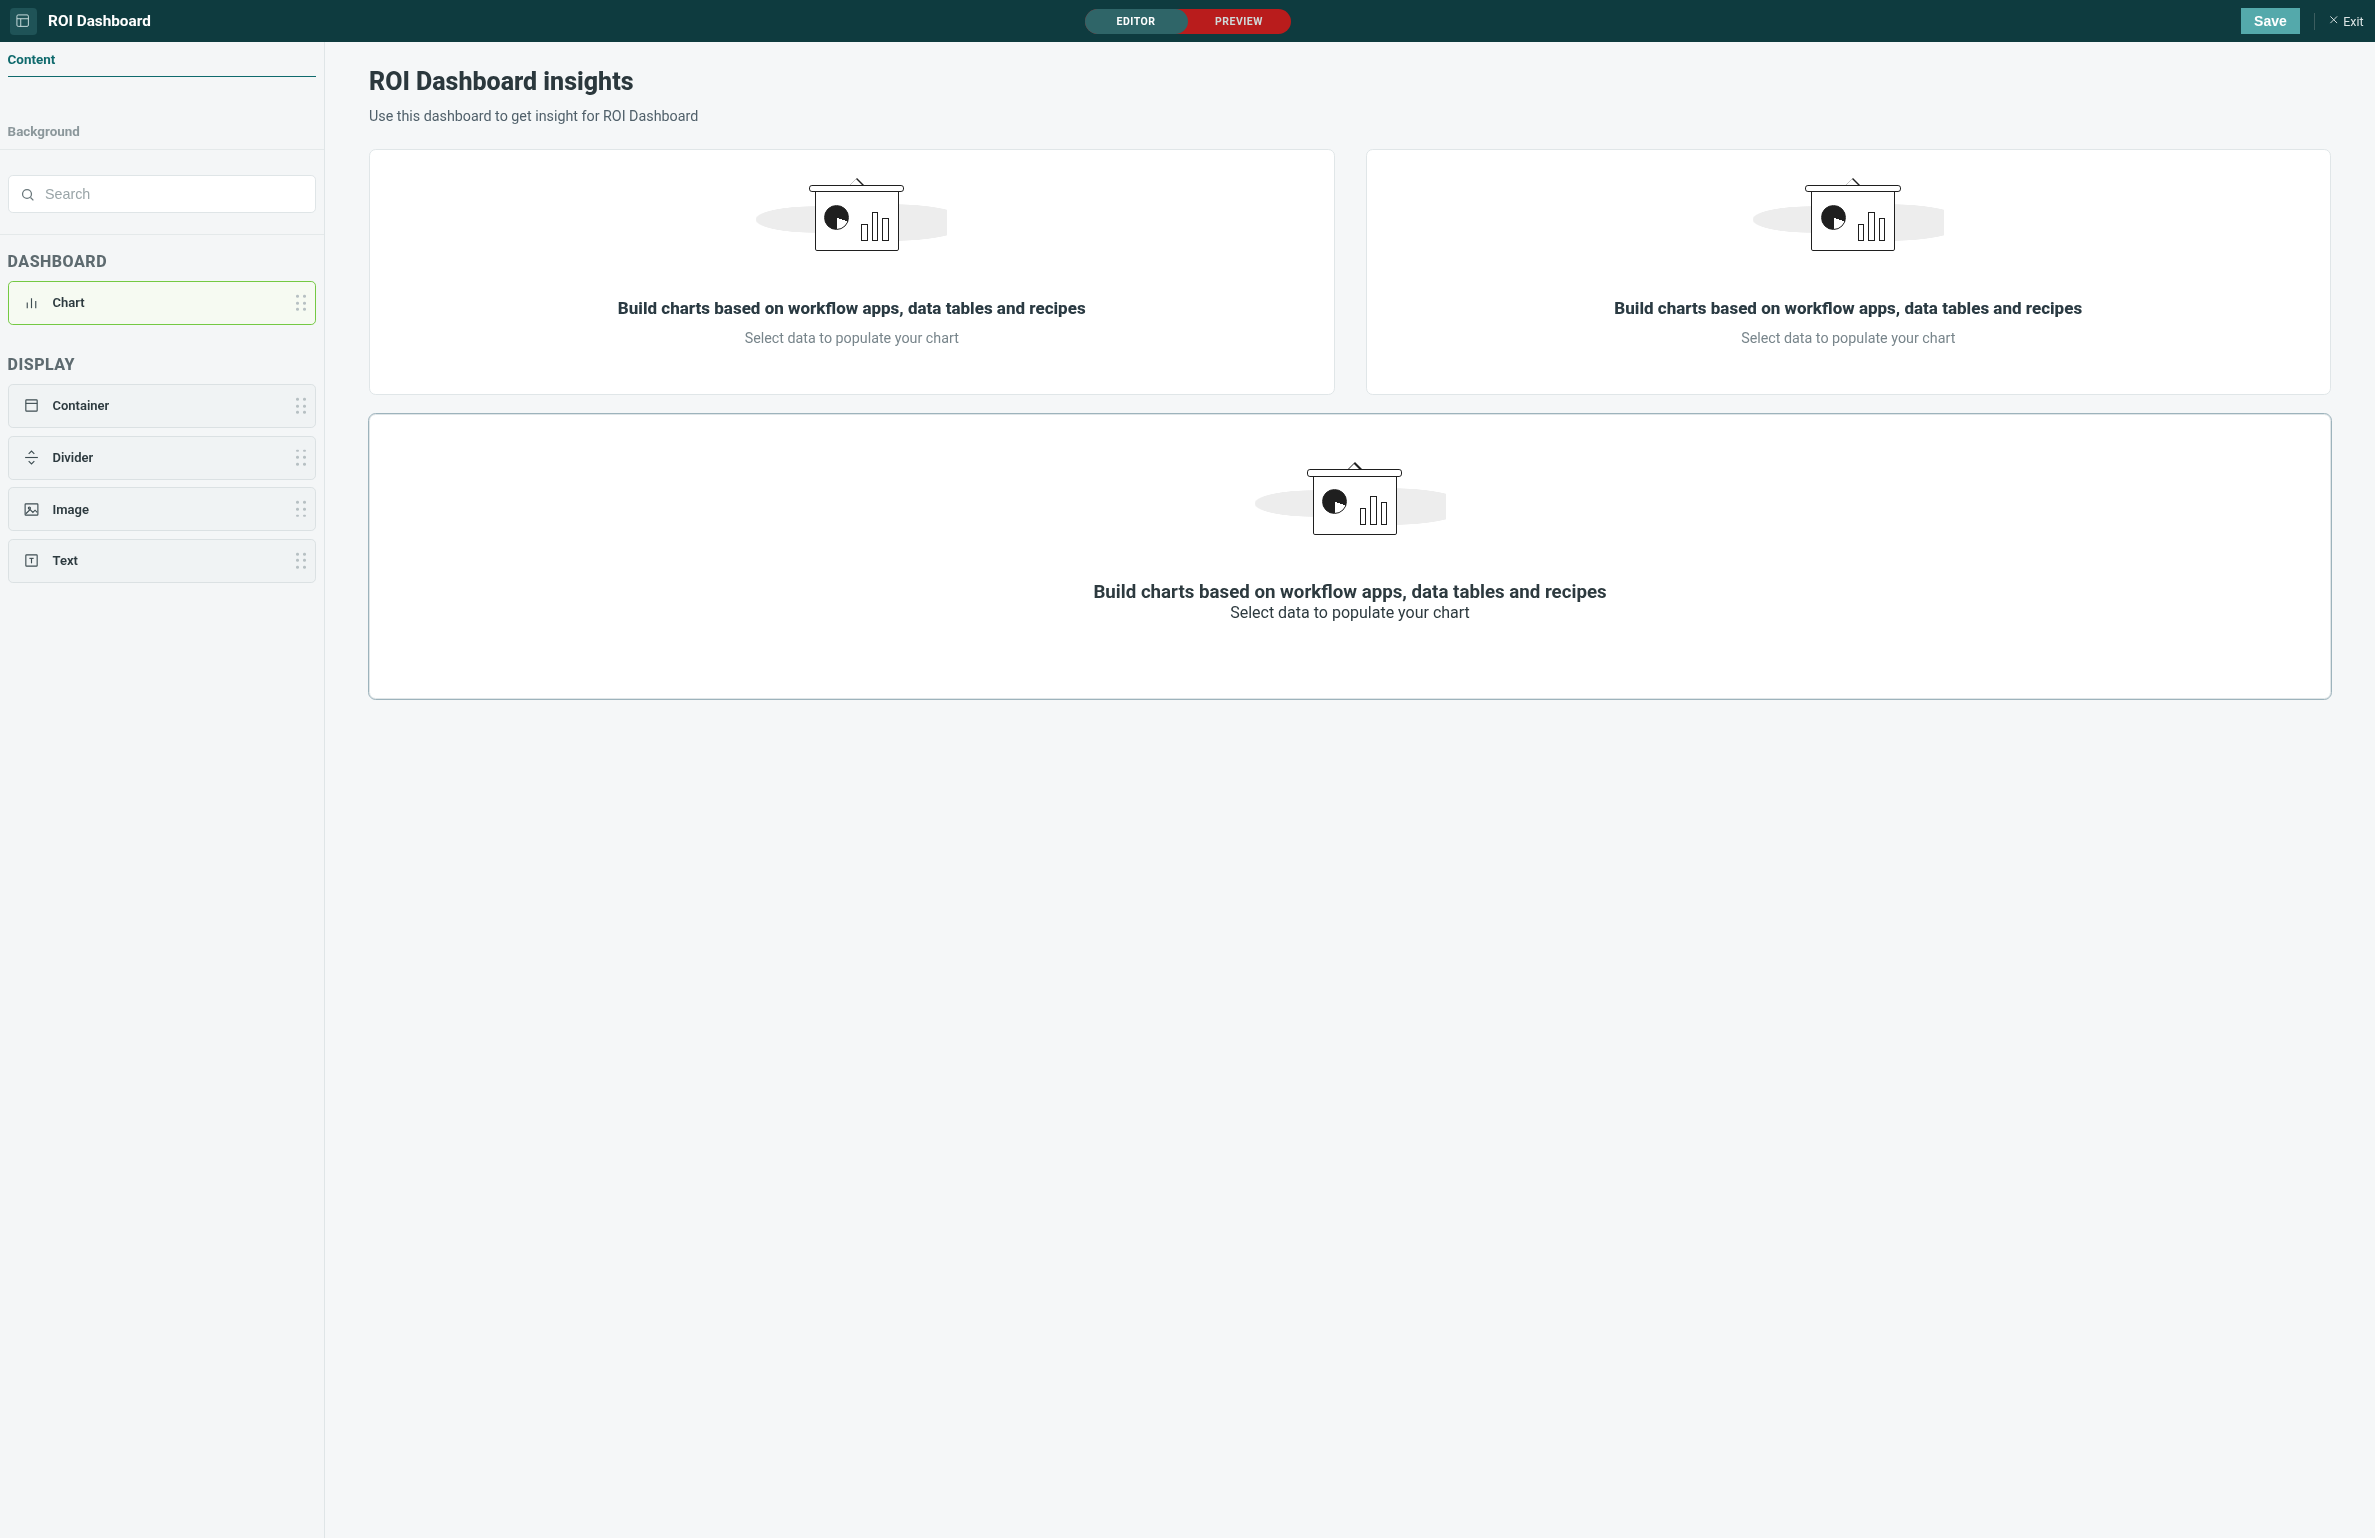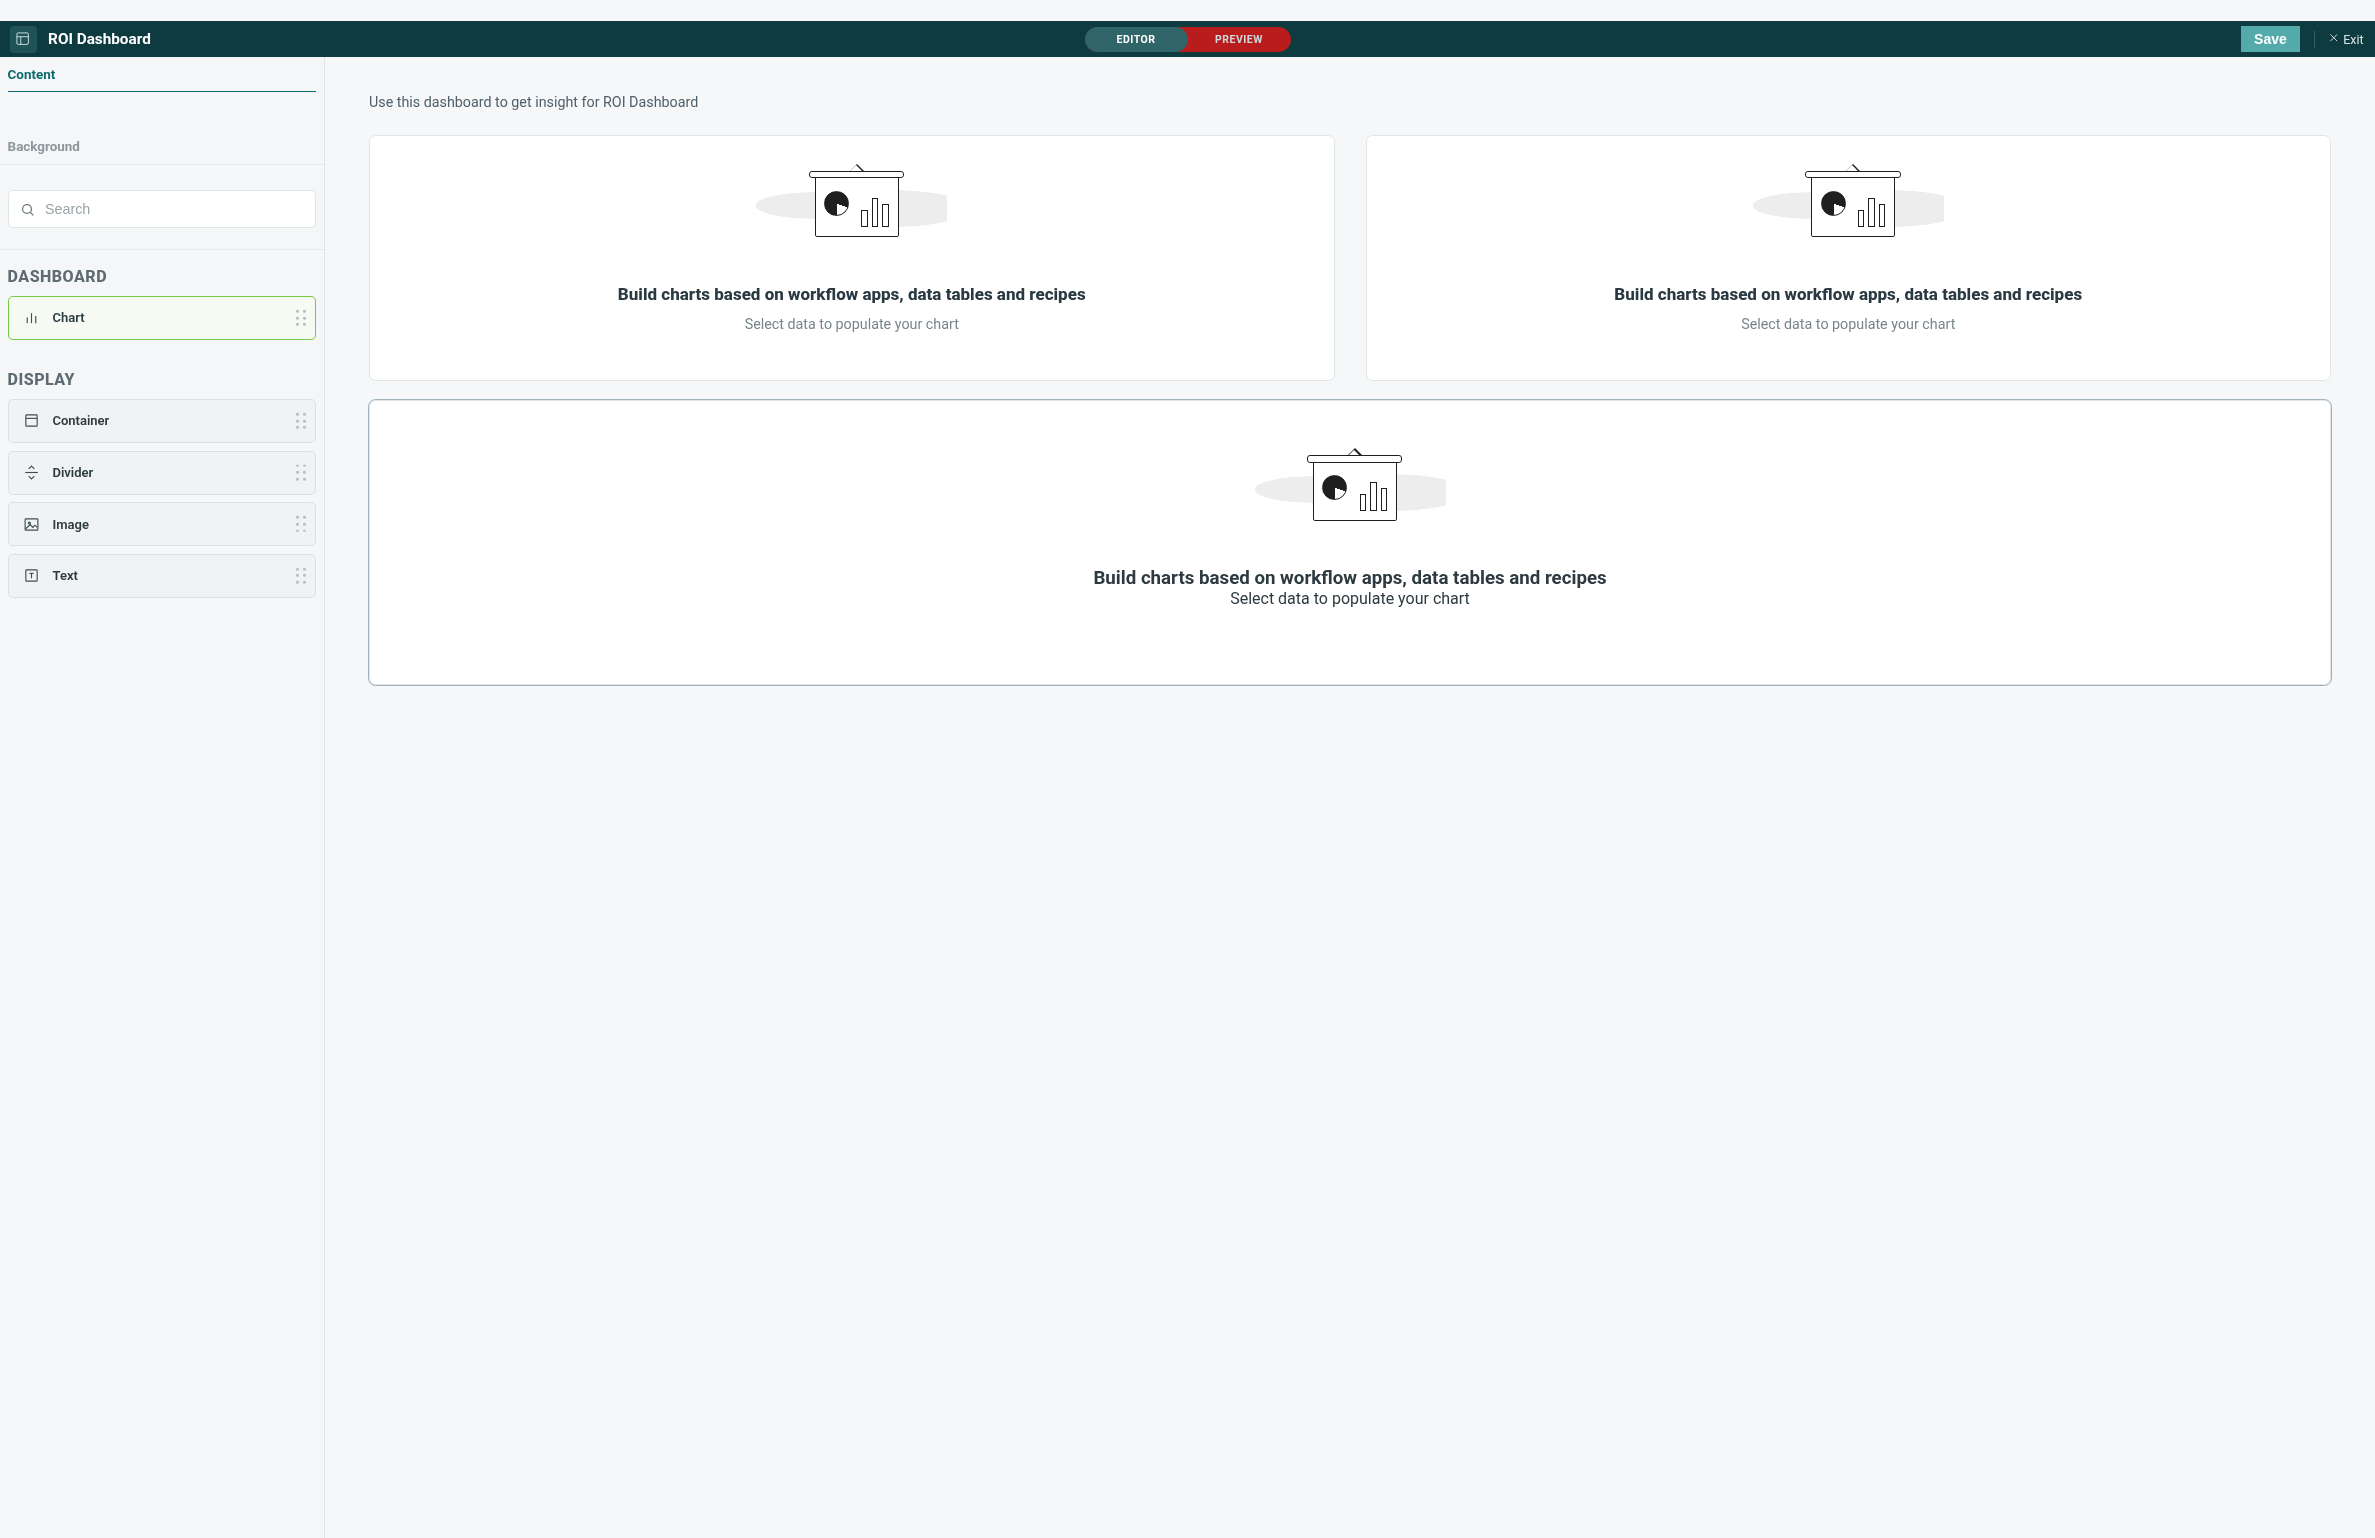--- a/index.html
+++ b/index.html
@@ -6,28 +6,27 @@
   html, body { height: 100%; }
   body {
     font-family: -apple-system, BlinkMacSystemFont, "Segoe UI", Roboto, "Helvetica Neue", Arial, sans-serif;
     background: #f5f7f8;
     color: #2d3a3f;
     overflow: hidden;
   }
 
   
   .topbar {
-    height: 36px;
+    height: 42px;
     background: #0e3b3f;
     display: flex;
     align-items: center;
     justify-content: space-between;
     padding: 0 11.5px 0 9.6px;
     color: #fff;
-    margin-top: 21px;
   }
   .topbar-left { display:flex; align-items:center; gap:11.5px; }
   .logo-icon {
     width: 27px; height: 27px; border-radius: 3.8px;
     background: #1f5357; display:flex; align-items:center; justify-content:center;
   }
   .logo-icon svg { width:15.3px; height:15.3px; stroke:#cde0e1; fill:none; stroke-width:1.5;}
   .app-title { font-weight:700; font-size:15.3px; color:#fff; }
 
   .topbar-center {
@@ -292,20 +291,21 @@
             <span></span>
             <span></span>
             <span></span>
             <span></span>
           </span>
       </div>
     </div>
   </aside>
 
   <main class="main">
+    <h1 class="page-title">ROI Dashboard insights</h1>
     <p class="page-sub">Use this dashboard to get insight for ROI Dashboard</p>
 
     <div class="grid2">
       <div class="card">
         <div class="card-illus">
           <div class="illus-wrap">
             <div class="illus-bg"></div>
             <span class="tri left"></span>
             <span class="dots"><span></span><span></span><span></span><span></span><span></span><span></span></span>
             <span class="ring"></span>

